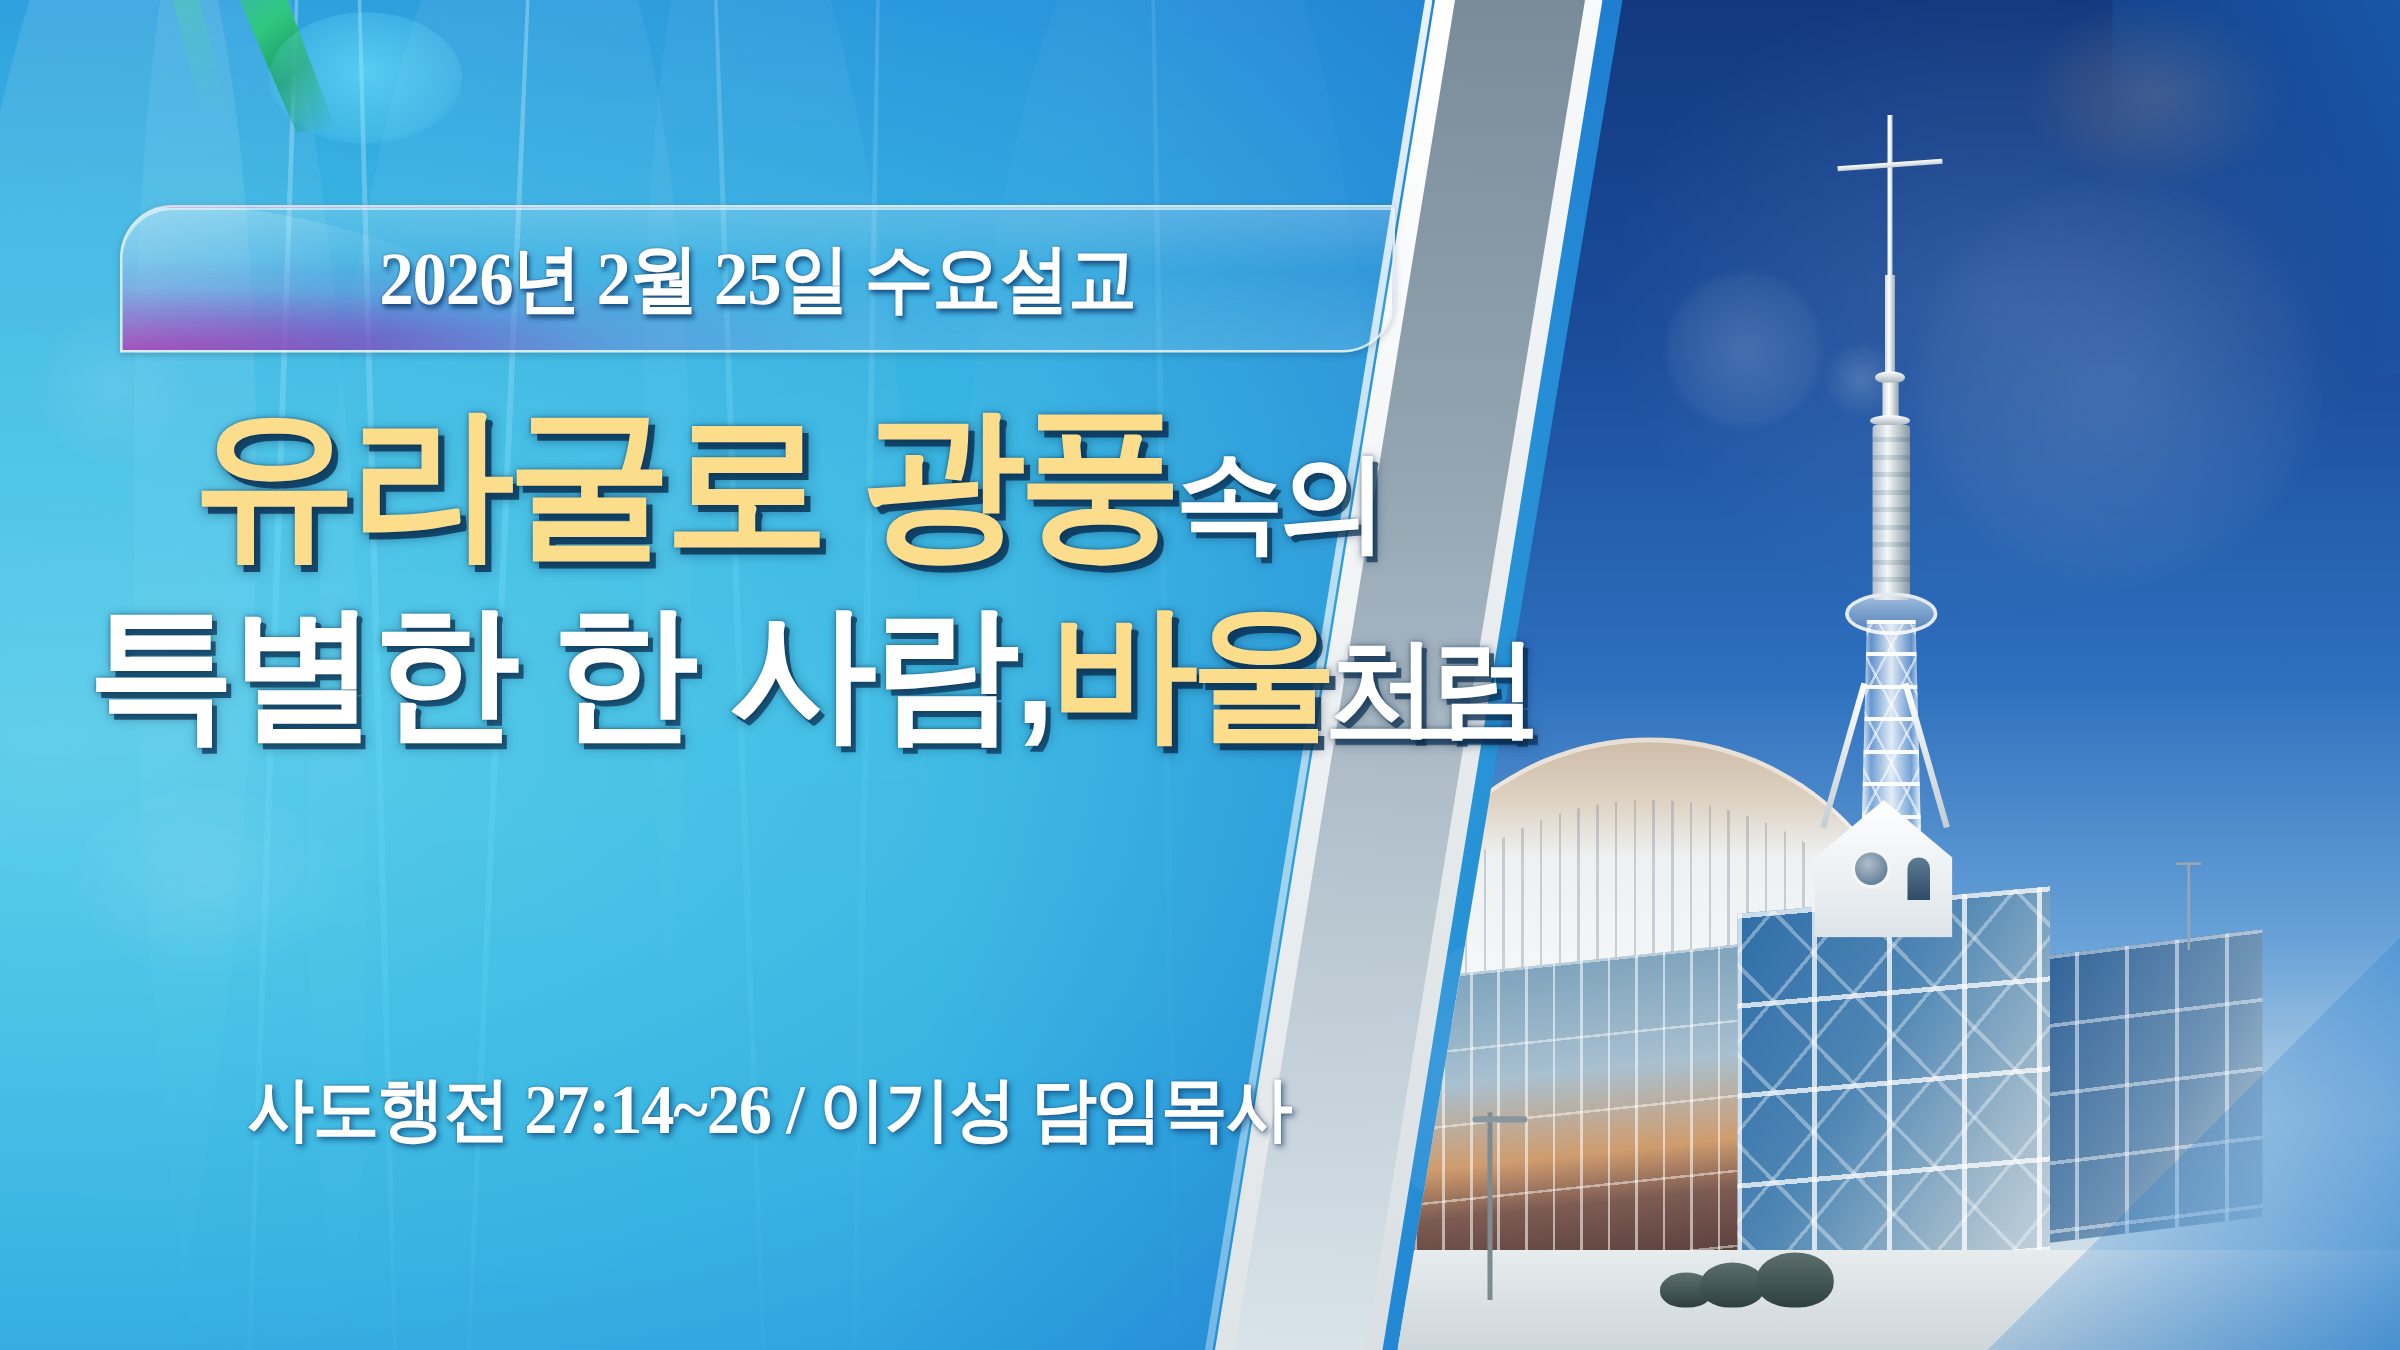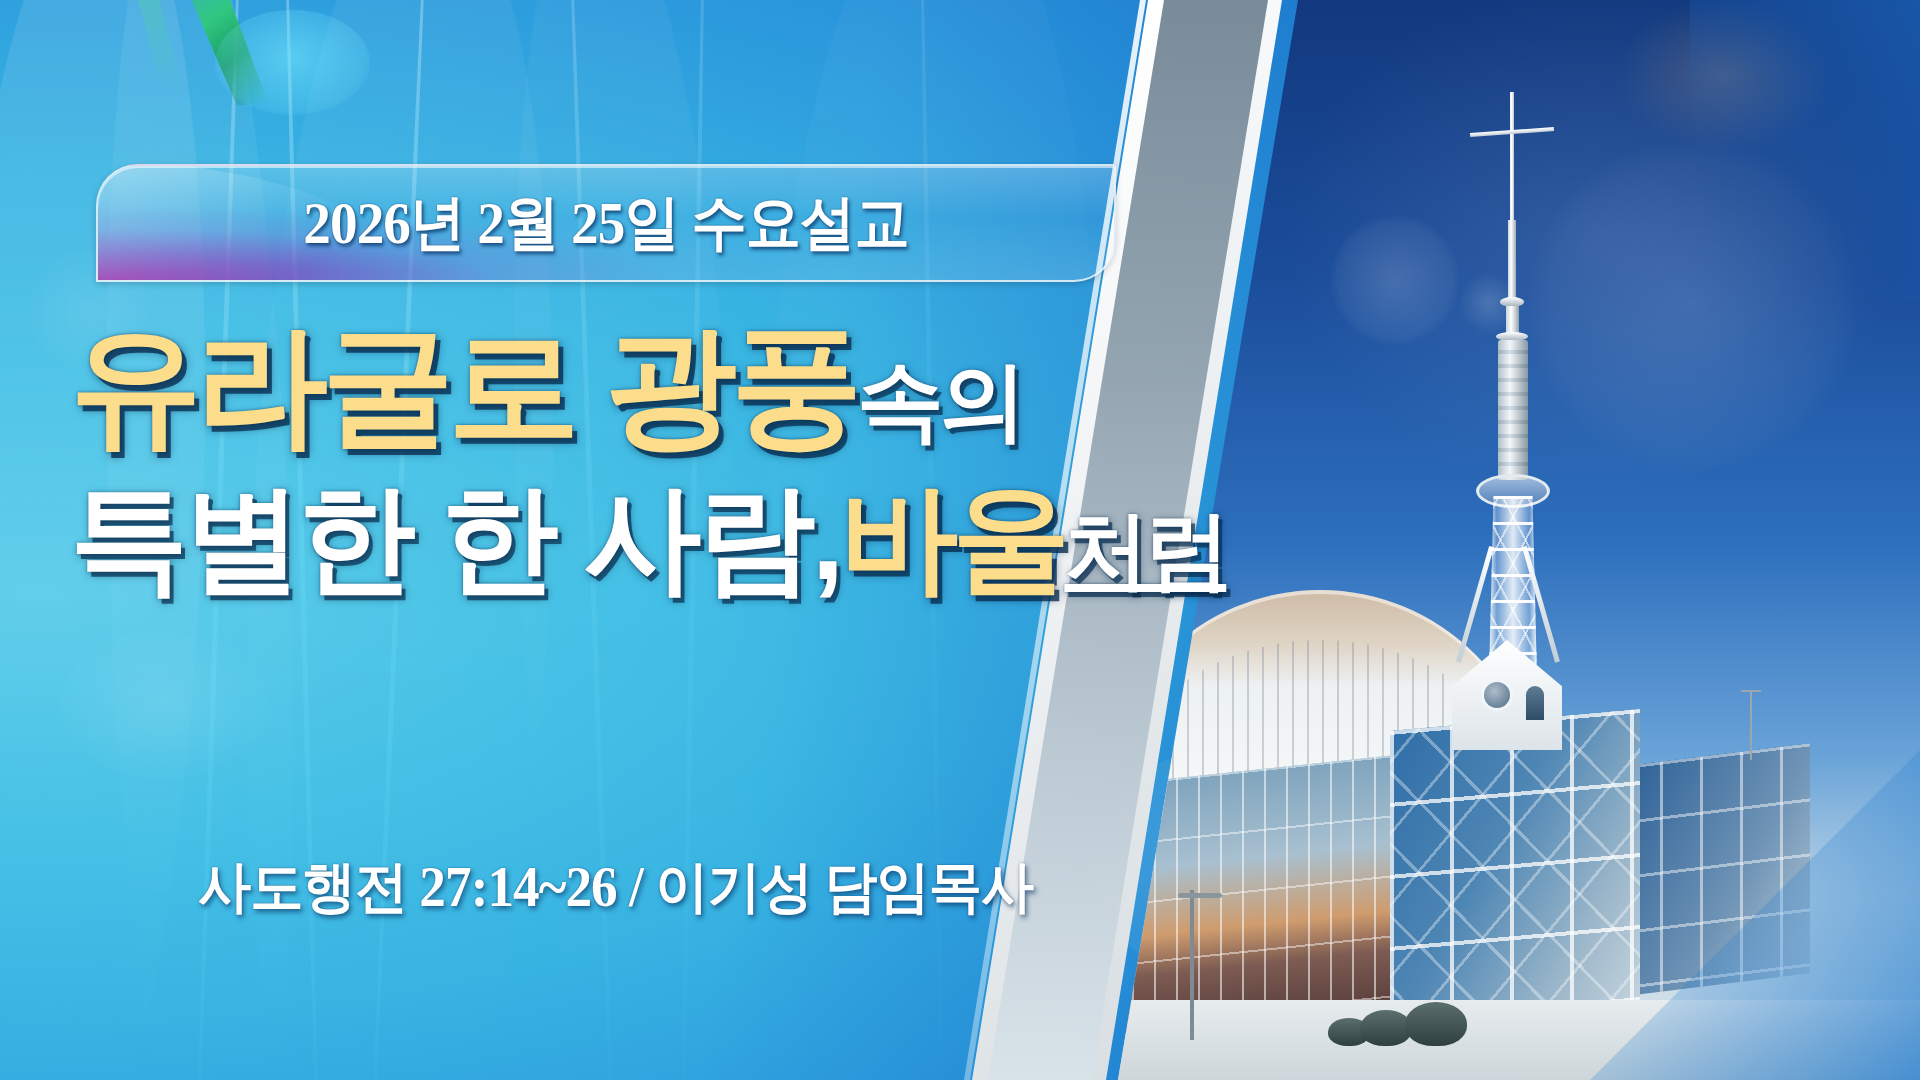--- a/index.html
+++ b/index.html
@@ -276,21 +276,21 @@
   .date-text {
     position:relative;
     font-size:60px; font-weight:700; color:#ffffff;
     letter-spacing:-1px;
     text-shadow:2px 3px 4px rgba(0,40,90,.65), 0 0 2px rgba(0,30,70,.5);
     white-space:nowrap;
     transform:scaleX(.92);
   }
 
   
-  .title-block { position:absolute; left:70px; top:320px; width:1120px; }
+  .title-block { position:absolute; left:70px; top:320px; width:1120px;text-align:center; }
   .t-line { white-space:nowrap; line-height:1; font-weight:900; }
   .t-line1 { font-size:132px; margin-bottom:26px; }
   .t-line2 { font-size:118px; }
   .y {
     color:#FBDD8C;
     text-shadow:
       5px 6px 0 rgba(8,45,80,.78),
       3px 4px 10px rgba(5,35,70,.55),
       0 0 3px rgba(10,50,90,.6);
     font-family:"Liberation Sans", sans-serif;

